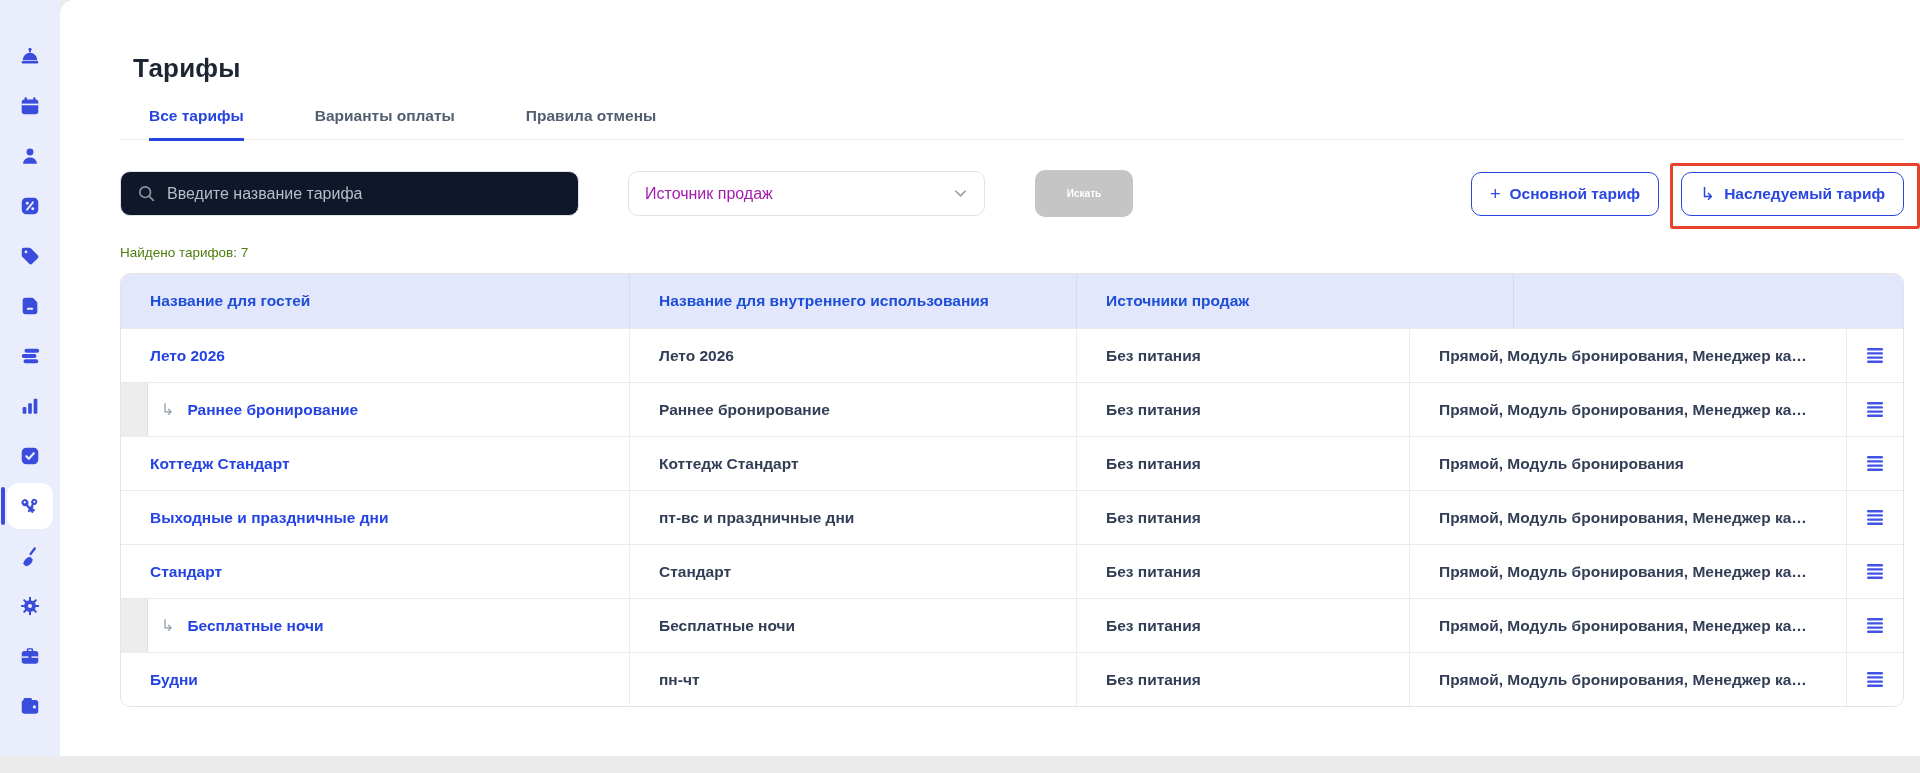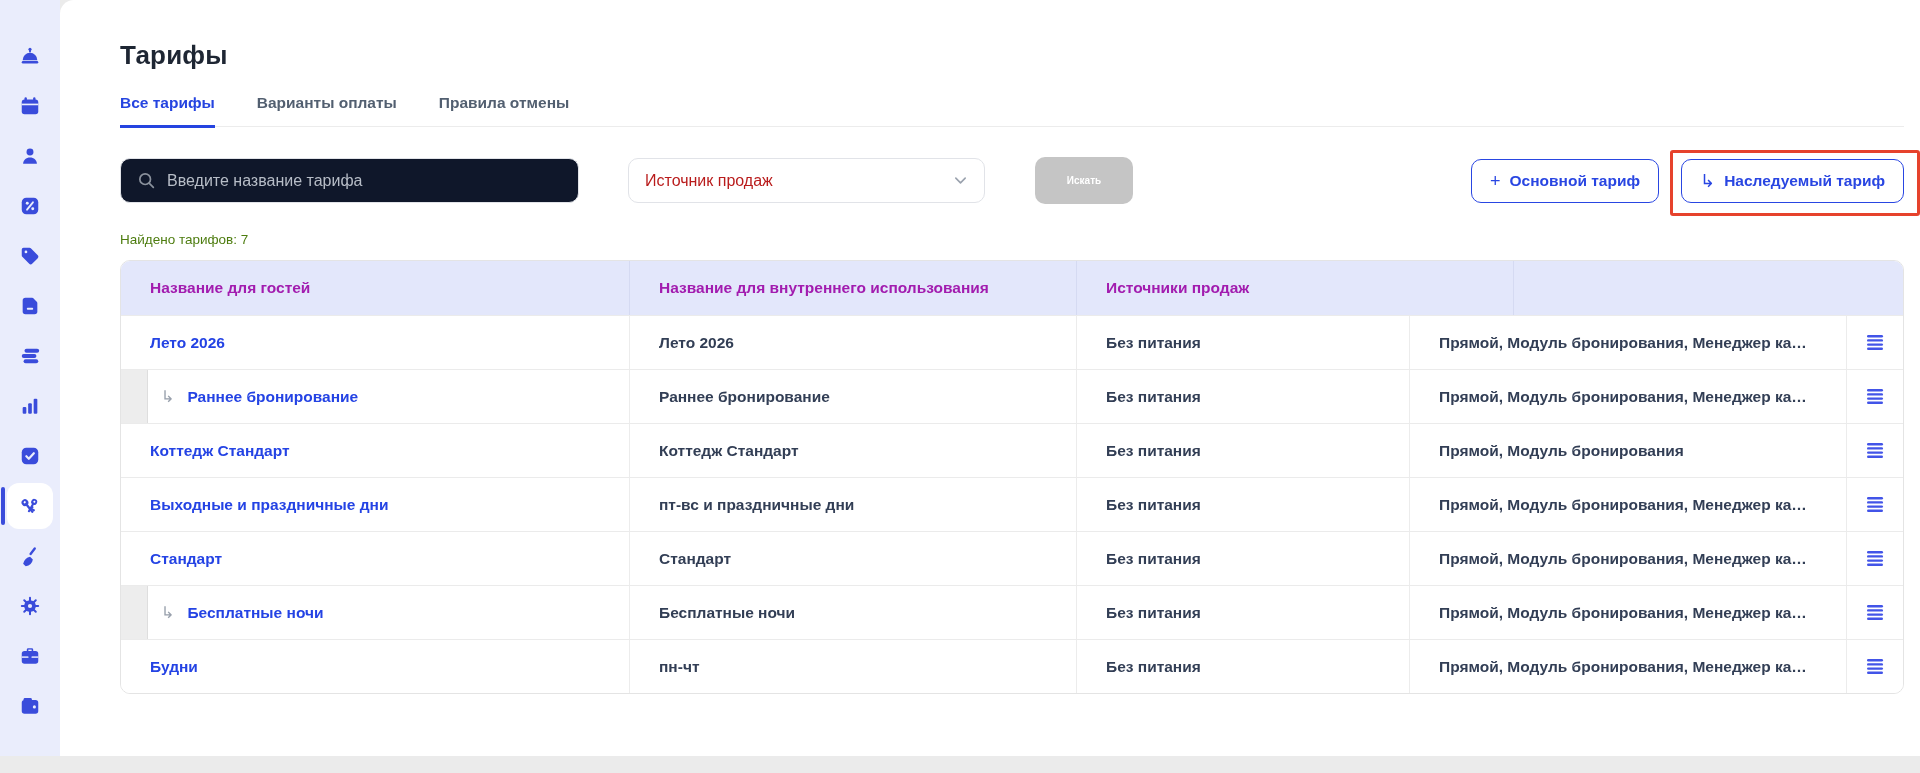--- a/index.html
+++ b/index.html
@@ -32,42 +32,42 @@
     background:#3a4cdb; border-radius:4px;
   }
 
   
   .main {
     margin-left:60px; height:756px; background:#ffffff;
     border-top-left-radius:14px;
     padding:40px 16px 0 60px;
   }
   .page-title {
-    margin:0; font-size:26px; line-height:30px; font-weight:700; color:#1e2633;
+    margin:13px; font-size:26px; line-height:30px; font-weight:700; color:#1e2633;
     letter-spacing:.2px;
   }
 
   .tabs { display:flex; gap:42px; margin-top:24px; border-bottom:1px solid #ececec; }
   .tab {
     padding-bottom:13px; font-size:15.5px; font-weight:600; color:#525f70;
-    cursor:pointer; white-space:nowrap;
+    cursor:pointer; white-space:nowrap;margin-left:29px;
   }
   .tab.active { color:#2544e0; border-bottom:3px solid #2544e0; margin-bottom:-2px; }
 
   
   .filter-row { display:flex; align-items:center; margin-top:30px; }
   .search-box {
     width:459px; height:45px; border:1px solid #e1e3e8; border-radius:10px;
     display:flex; align-items:center; gap:11px; padding:0 16px;
     color:#b7bdc7; font-size:16px; cursor:text; background:#0f172a;
   }
   .select-box {
     margin-left:49px; width:357px; height:45px; border:1px solid #e1e3e8; border-radius:10px;
     display:flex; align-items:center; justify-content:space-between; padding:0 16px;
-    color:#b91c1c; font-size:16px; cursor:pointer; background:#fff;
+    color:#a21caf; font-size:16px; cursor:pointer; background:#fff;
   }
   .search-btn {
     margin-left:50px; width:98px; height:47px; border:none; border-radius:10px;
     background:#c5c5c5; color:#ffffff; font-size:10px; font-weight:600;
     font-family:inherit; cursor:default;
   }
   .actions { margin-left:auto; display:flex; align-items:center; gap:22px; }
   .btn-outline {
     height:44px; padding:0 18px; background:#fff;
     border:1.5px solid #2946e2; border-radius:10px;
@@ -84,21 +84,21 @@
   .count { margin-top:28px; font-size:13.5px; color:#4d7c0f; }
 
   
   .table {
     margin-top:13px; width:1784px;
     border:1px solid #e4e4e4; border-radius:10px; overflow:hidden; background:#fff;
   }
   .thead { display:flex; height:54px; align-items:stretch; background:#e3e7fb; }
   .thead .cell {
     display:flex; align-items:center;
-    font-size:15.5px; font-weight:600; color:#a21caf;
+    font-size:15.5px; font-weight:600; color:#1d4ed8;
   }
   .thead .cell + .cell { border-left:1px solid #d5daf2; }
   .trow { position:relative; display:flex; height:54px; align-items:stretch; border-top:1px solid #ebebeb; background:#fff;text-align:center; }
   .trow .cell { display:flex; align-items:center; font-size:15.5px; font-weight:600; color:#323e55; overflow:hidden; white-space:nowrap; }
   .trow .cell + .cell { border-left:1px solid #ececec; }
   .c1 { width:508px; padding-left:29px; }
   .c2 { width:447px; padding-left:29px; }
   .c3 { width:333px; padding-left:29px; }
   .c4 { width:437px; padding-left:29px; }
   .c5 { flex:1; justify-content:center; padding:0; }

